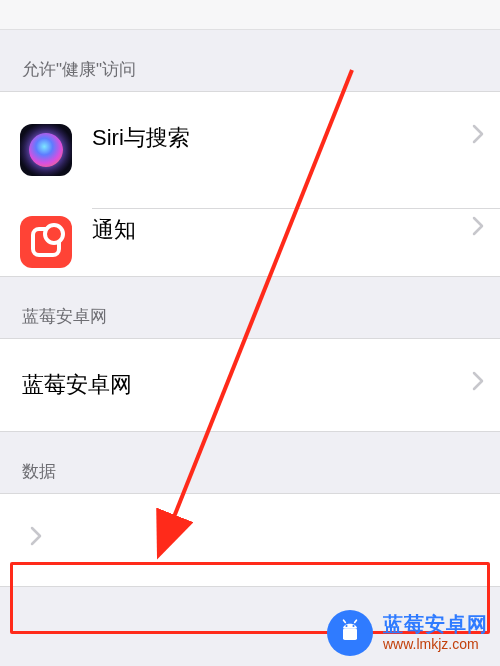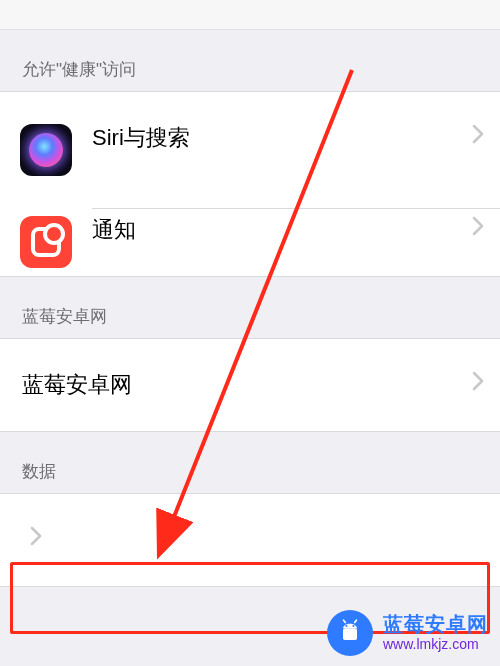--- a/index.html
+++ b/index.html
@@ -130,21 +130,21 @@
     pointer-events: none;
   }
   .wm-icon {
     width: 46px; height: 46px; border-radius: 50%;
     background: #2f7bff;
     display:flex; align-items:center; justify-content:center;
   }
   .wm-icon svg { width: 28px; height: 28px; }
   .wm-text { display:flex; flex-direction:column; line-height:1.15; }
   .wm-title { font-size: 20px; font-weight: 700; color: #2f7bff; letter-spacing: 1px;}
-  .wm-url { font-size: 14px; color: #6d28d9; }
+  .wm-url { font-size: 14px; color: #c2410c; }
 </style>
 </head>
 <body>
 
 <div class="status-bar"></div>
 
 <div class="section-header">允许"健康"访问</div>
 
 <div class="group">
 

